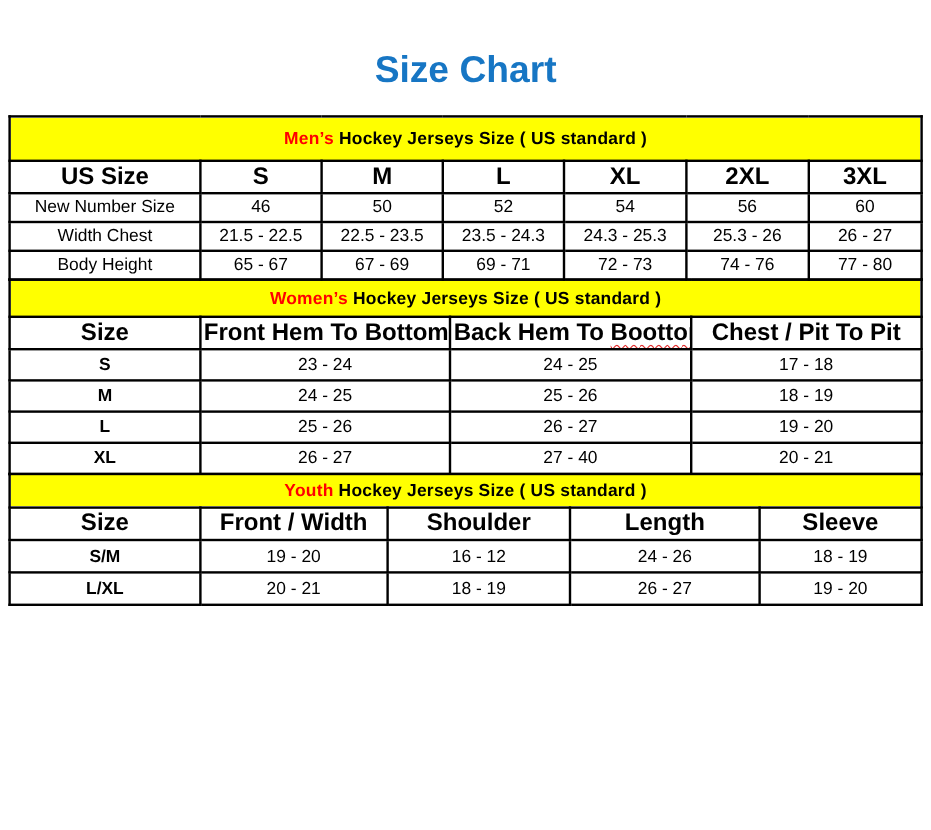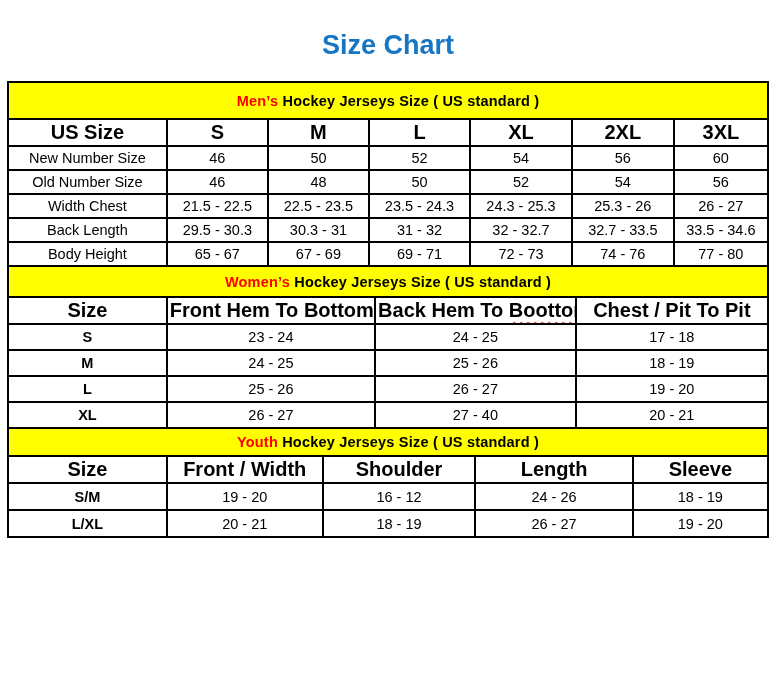--- a/index.html
+++ b/index.html
@@ -5,23 +5,23 @@
   html, body { margin: 0; padding: 0; }
   body {
     width: 776px;
     height: 692px;
     background: #ffffff;
     font-family: "Liberation Sans", sans-serif;
     color: var(--body_text, #000);
     overflow: hidden;
   }
   .title {
-    margin: 30px 0 0;
+    margin: 40px 0 0;
     text-align: center;
-    font-size: 27px;
+    font-size: 31px;
     font-weight: bold;
     color: var(--title_text, #1776C4);
   }
   #tables-root {
     width: 762px;
     margin: 20px auto 0;
   }
   table.size-table {
     border-collapse: collapse;
     table-layout: fixed;
@@ -101,45 +101,27 @@
           <tr class="data-row">
             <td>New Number Size</td>
             <td>46</td>
             <td>50</td>
             <td>52</td>
             <td>54</td>
             <td>56</td>
             <td>60</td>
           </tr>
           <tr class="data-row">
-            <td>Old Number Size</td>
-            <td>46</td>
-            <td>48</td>
-            <td>50</td>
-            <td>52</td>
-            <td>54</td>
-            <td>56</td>
-          </tr>
-          <tr class="data-row">
             <td>Width Chest</td>
             <td>21.5 - 22.5</td>
             <td>22.5 - 23.5</td>
             <td>23.5 - 24.3</td>
             <td>24.3 - 25.3</td>
             <td>25.3 - 26</td>
             <td>26 - 27</td>
-          </tr>
-          <tr class="data-row">
-            <td>Back Length</td>
-            <td>29.5 - 30.3</td>
-            <td>30.3 - 31</td>
-            <td>31 - 32</td>
-            <td>32 - 32.7</td>
-            <td>32.7 - 33.5</td>
-            <td>33.5 - 34.6</td>
           </tr>
           <tr class="data-row">
             <td>Body Height</td>
             <td>65 - 67</td>
             <td>67 - 69</td>
             <td>69 - 71</td>
             <td>72 - 73</td>
             <td>74 - 76</td>
             <td>77 - 80</td>
           </tr>

